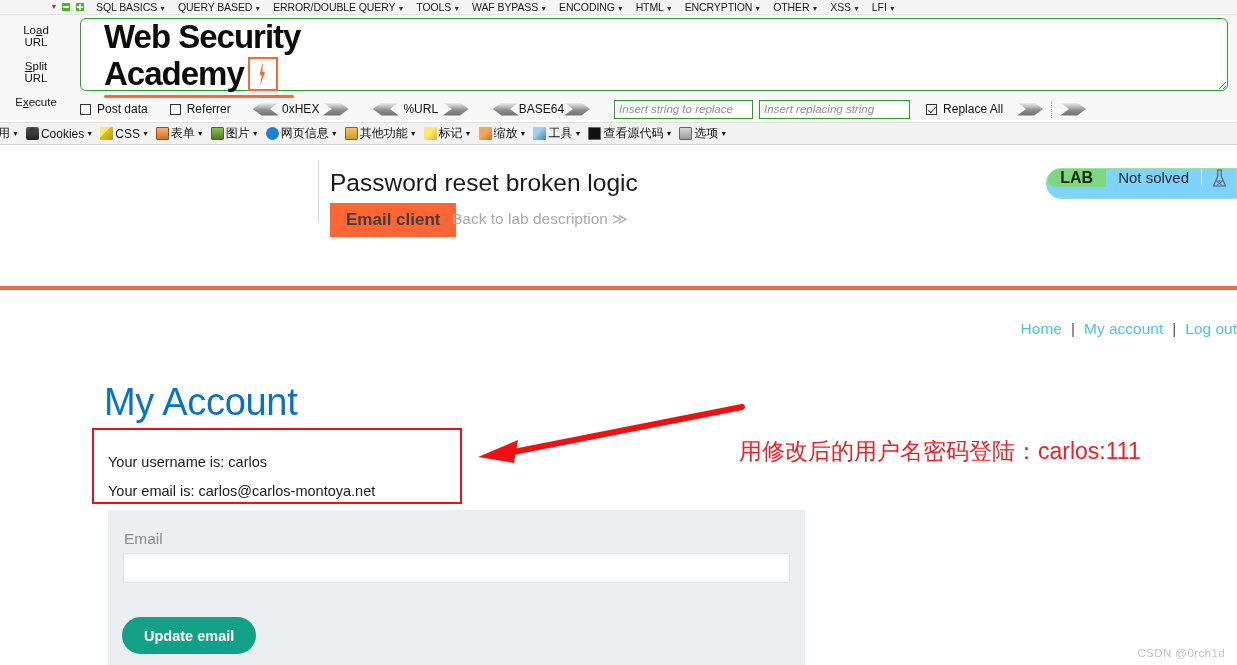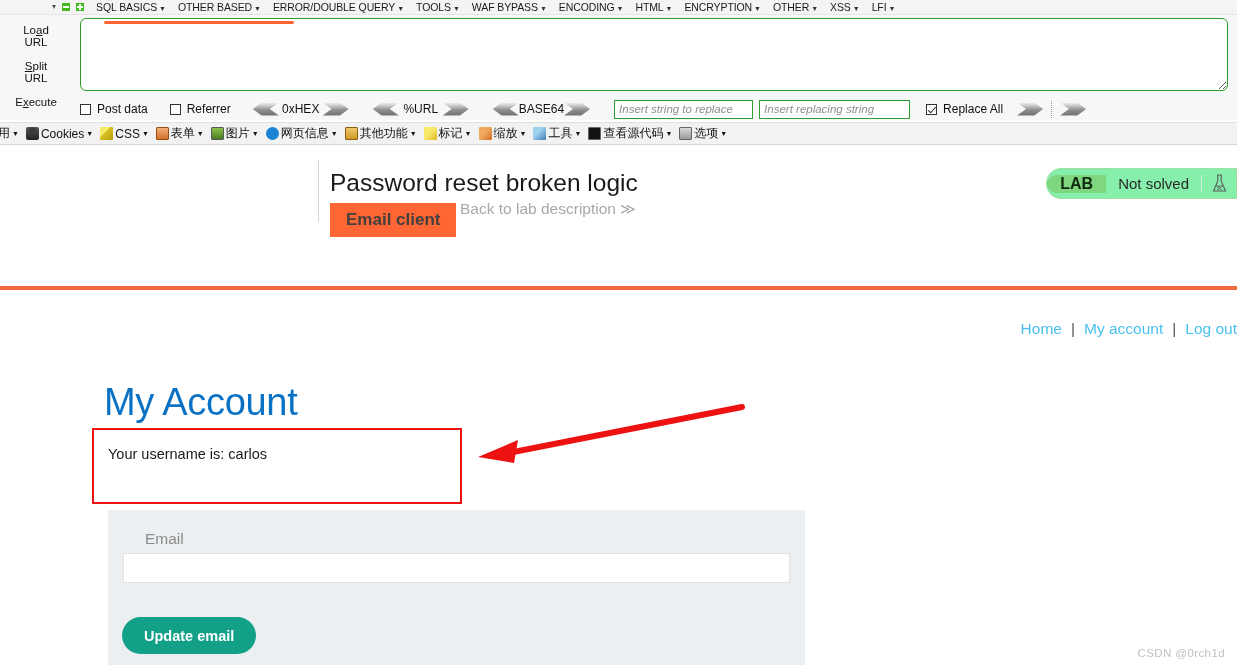--- a/index.html
+++ b/index.html
@@ -249,37 +249,36 @@
     color: #404040;
     font-size: 17px;
     font-weight: bold;
     padding: 7px 16px;
     border: none;
     cursor: pointer;
     font-family: "Liberation Sans", sans-serif;
   }
   .back-link {
     position: absolute;
-    left: 452px; top: 200px;
+    left: 452px; top: 210px;
     font-size: 15.5px;
     color: #a8a8a8;
     cursor: pointer;
-    margin-left: 8px;
   }
   .back-link .chev { font-size: 15px; margin-left: 4px; }
   .lab-status {
     position: absolute;
     right: 0px; top: 168px;
     display: flex;
-    align-items: center;
+    align-items: flex-start;
     height: 29px;
     border: 1px solid #9ee0a0;
     border-radius: 15px 0 0 15px;
     overflow: hidden;
-    background: #86efac;
+    background: #7dd3fc;
   }
   .lab-status .lab-tag {
     background: #7ed77f;
     color: #0f2a10;
     font-weight: bold;
     font-size: 16px;
     padding: 0 13px;
     display: flex;
     align-items: center;
     border-radius: 15px 0 0 15px;
@@ -338,35 +337,34 @@
     border: 2px solid #ee1111;
     box-sizing: border-box;
     background: transparent;
   }
   .info-line {
     position: absolute;
     left: 14px;
     font-size: 14.5px;
     color: #1a1a1a;
   }
-  .info-line.l1 { top: 16px; }
+  .info-line.l1 { top: 24px; }
   .info-line.l2 { top: 53px; }
 
   .form-panel {
     position: absolute;
     left: 108px; top: 510px;
     width: 697px; height: 155px;
     background: #eceff1;
   }
   .form-label {
     position: absolute;
     left: 16px; top: 20px;
     font-size: 15.5px;
     color: #8b8b8b;
-    margin-left: 21px;
   }
   .form-input {
     position: absolute;
     left: 15px; top: 43px;
     width: 667px; height: 30px;
     background: #ffffff;
     border: 1px solid #e0e2e4;
     box-sizing: border-box;
   }
   .update-btn {
@@ -410,21 +408,21 @@
 </head>
 <body>
 
 <div id="page">
 
   <div class="hb-menubar">
     <span class="hb-chevron">▾</span>
     <span class="hb-sq minus"></span>
     <span class="hb-sq plus"></span>
     <span class="hb-menu-item"><span>SQL BASICS</span><span class="caret">▼</span></span>
-    <span class="hb-menu-item"><span>OTHER BASED</span><span class="caret">▼</span></span>
+    <span class="hb-menu-item"><span>QUERY BASED</span><span class="caret">▼</span></span>
     <span class="hb-menu-item"><span>ERROR/DOUBLE QUERY</span><span class="caret">▼</span></span>
     <span class="hb-menu-item"><span>TOOLS</span><span class="caret">▼</span></span>
     <span class="hb-menu-item"><span>WAF BYPASS</span><span class="caret">▼</span></span>
     <span class="hb-menu-item"><span>ENCODING</span><span class="caret">▼</span></span>
     <span class="hb-menu-item"><span>HTML</span><span class="caret">▼</span></span>
     <span class="hb-menu-item"><span>ENCRYPTION</span><span class="caret">▼</span></span>
     <span class="hb-menu-item"><span>OTHER</span><span class="caret">▼</span></span>
     <span class="hb-menu-item"><span>XSS</span><span class="caret">▼</span></span>
     <span class="hb-menu-item"><span>LFI</span><span class="caret">▼</span></span>
   </div>
@@ -533,20 +531,25 @@
         <span class="caret">▼</span>
       </span>
     <span class="wd-item">
         <span class="wd-ic ic-opts"></span>
         <span>选项</span>
         <span class="caret">▼</span>
       </span>
   </div>
 
   <div class="lab-logo">
+    <div>Web Security</div>
+    <div class="l2">
+      <span>Academy</span>
+      <span class="lab-logo-bolt"></span>
+    </div>
     <div class="lab-logo-underline"></div>
   </div>
   <div class="logo-divider"></div>
 
   <div class="lab-title">Password reset broken logic</div>
   <button class="email-client-btn">Email client</button>
   <div class="back-link">
     <span>Back to lab description</span><span class="chev">≫</span>
   </div>
 
@@ -571,27 +574,29 @@
     <span class="sep">|</span>
     <a>My account</a>
     <span class="sep">|</span>
     <a>Log out</a>
   </div>
 
   <div class="acct-title">My Account</div>
 
   <div class="info-box">
     <div class="info-line l1">Your username is: carlos</div>
+    <div class="info-line l2">Your email is: carlos@carlos-montoya.net</div>
   </div>
 
   <div class="form-panel">
     <div class="form-label">Email</div>
     <input class="form-input" type="text" value="" style="">
     <button class="update-btn">Update email</button>
   </div>
 
   <svg class="annot-arrow" viewBox="0 0 280 75">
     <line x1="272" y1="12" x2="38" y2="58" stroke="#ee1111" stroke-width="6" stroke-linecap="round"></line>
     <polygon points="8,62 48,45 44,68" fill="#ee1111"></polygon>
   </svg>
+  <div class="annot-text">用修改后的用户名密码登陆：carlos:111</div>
 
   <div class="watermark">CSDN @0rch1d</div>
 </div>
 
 </body></html>

